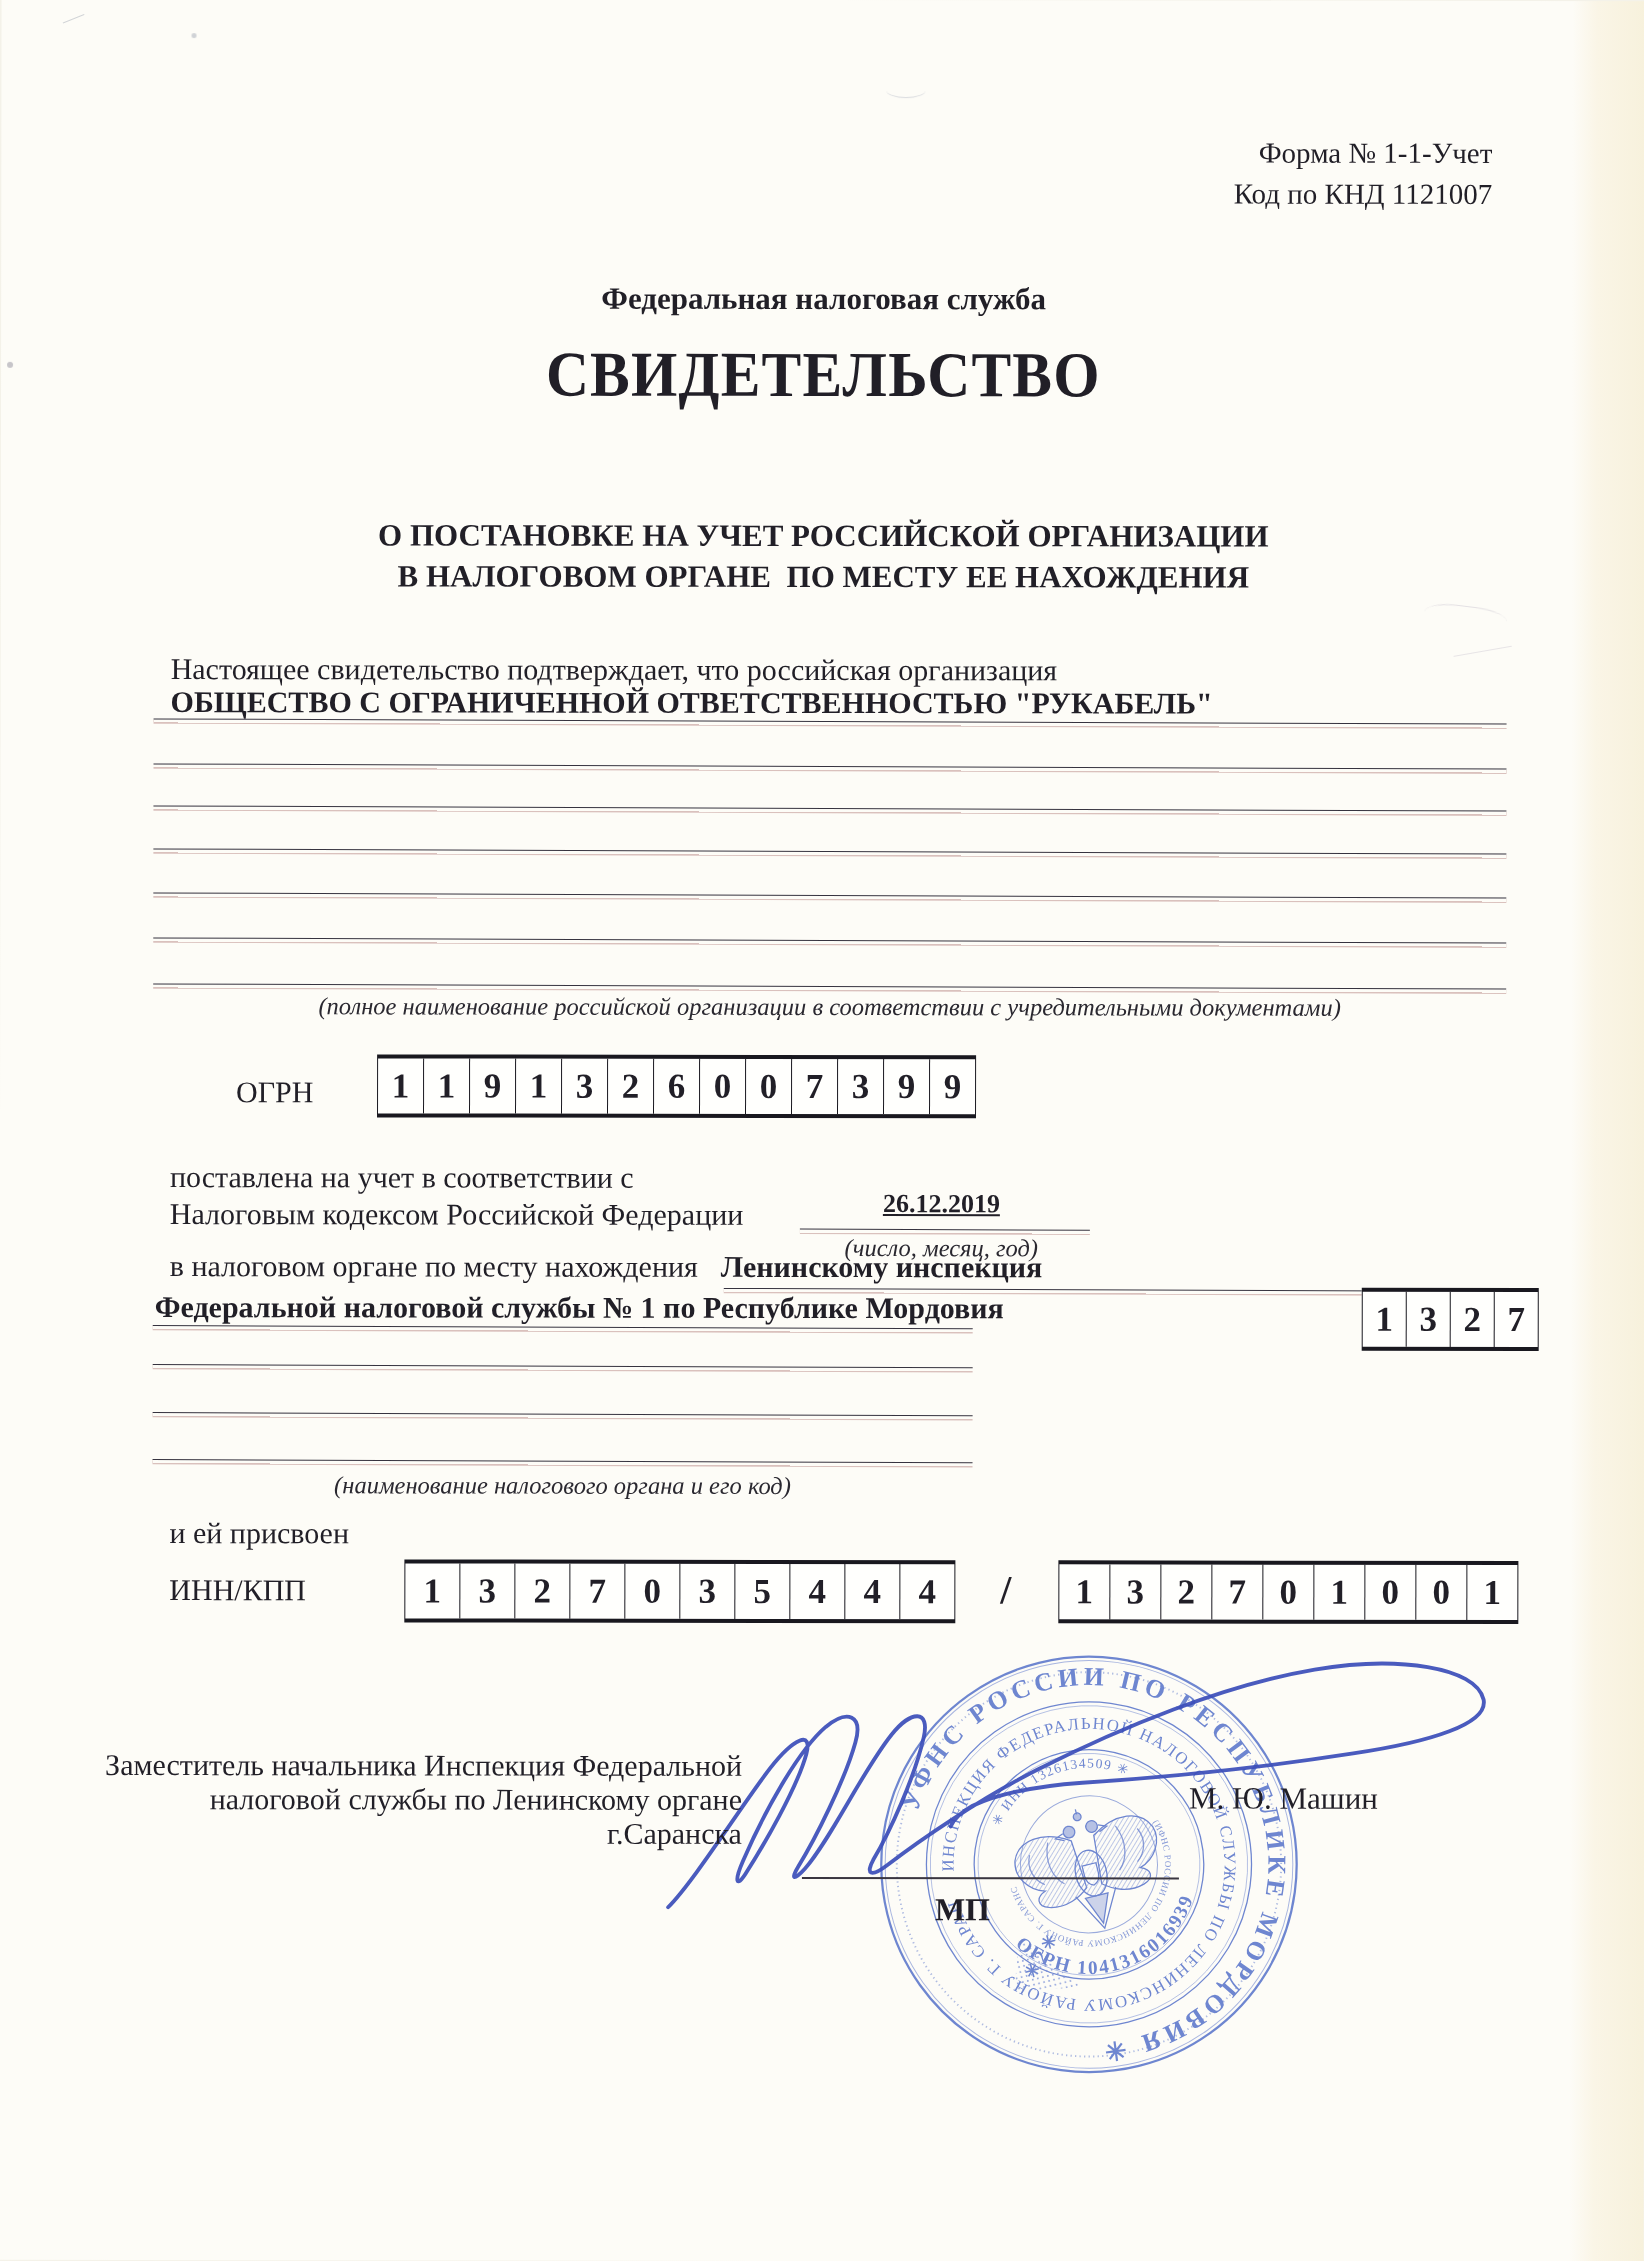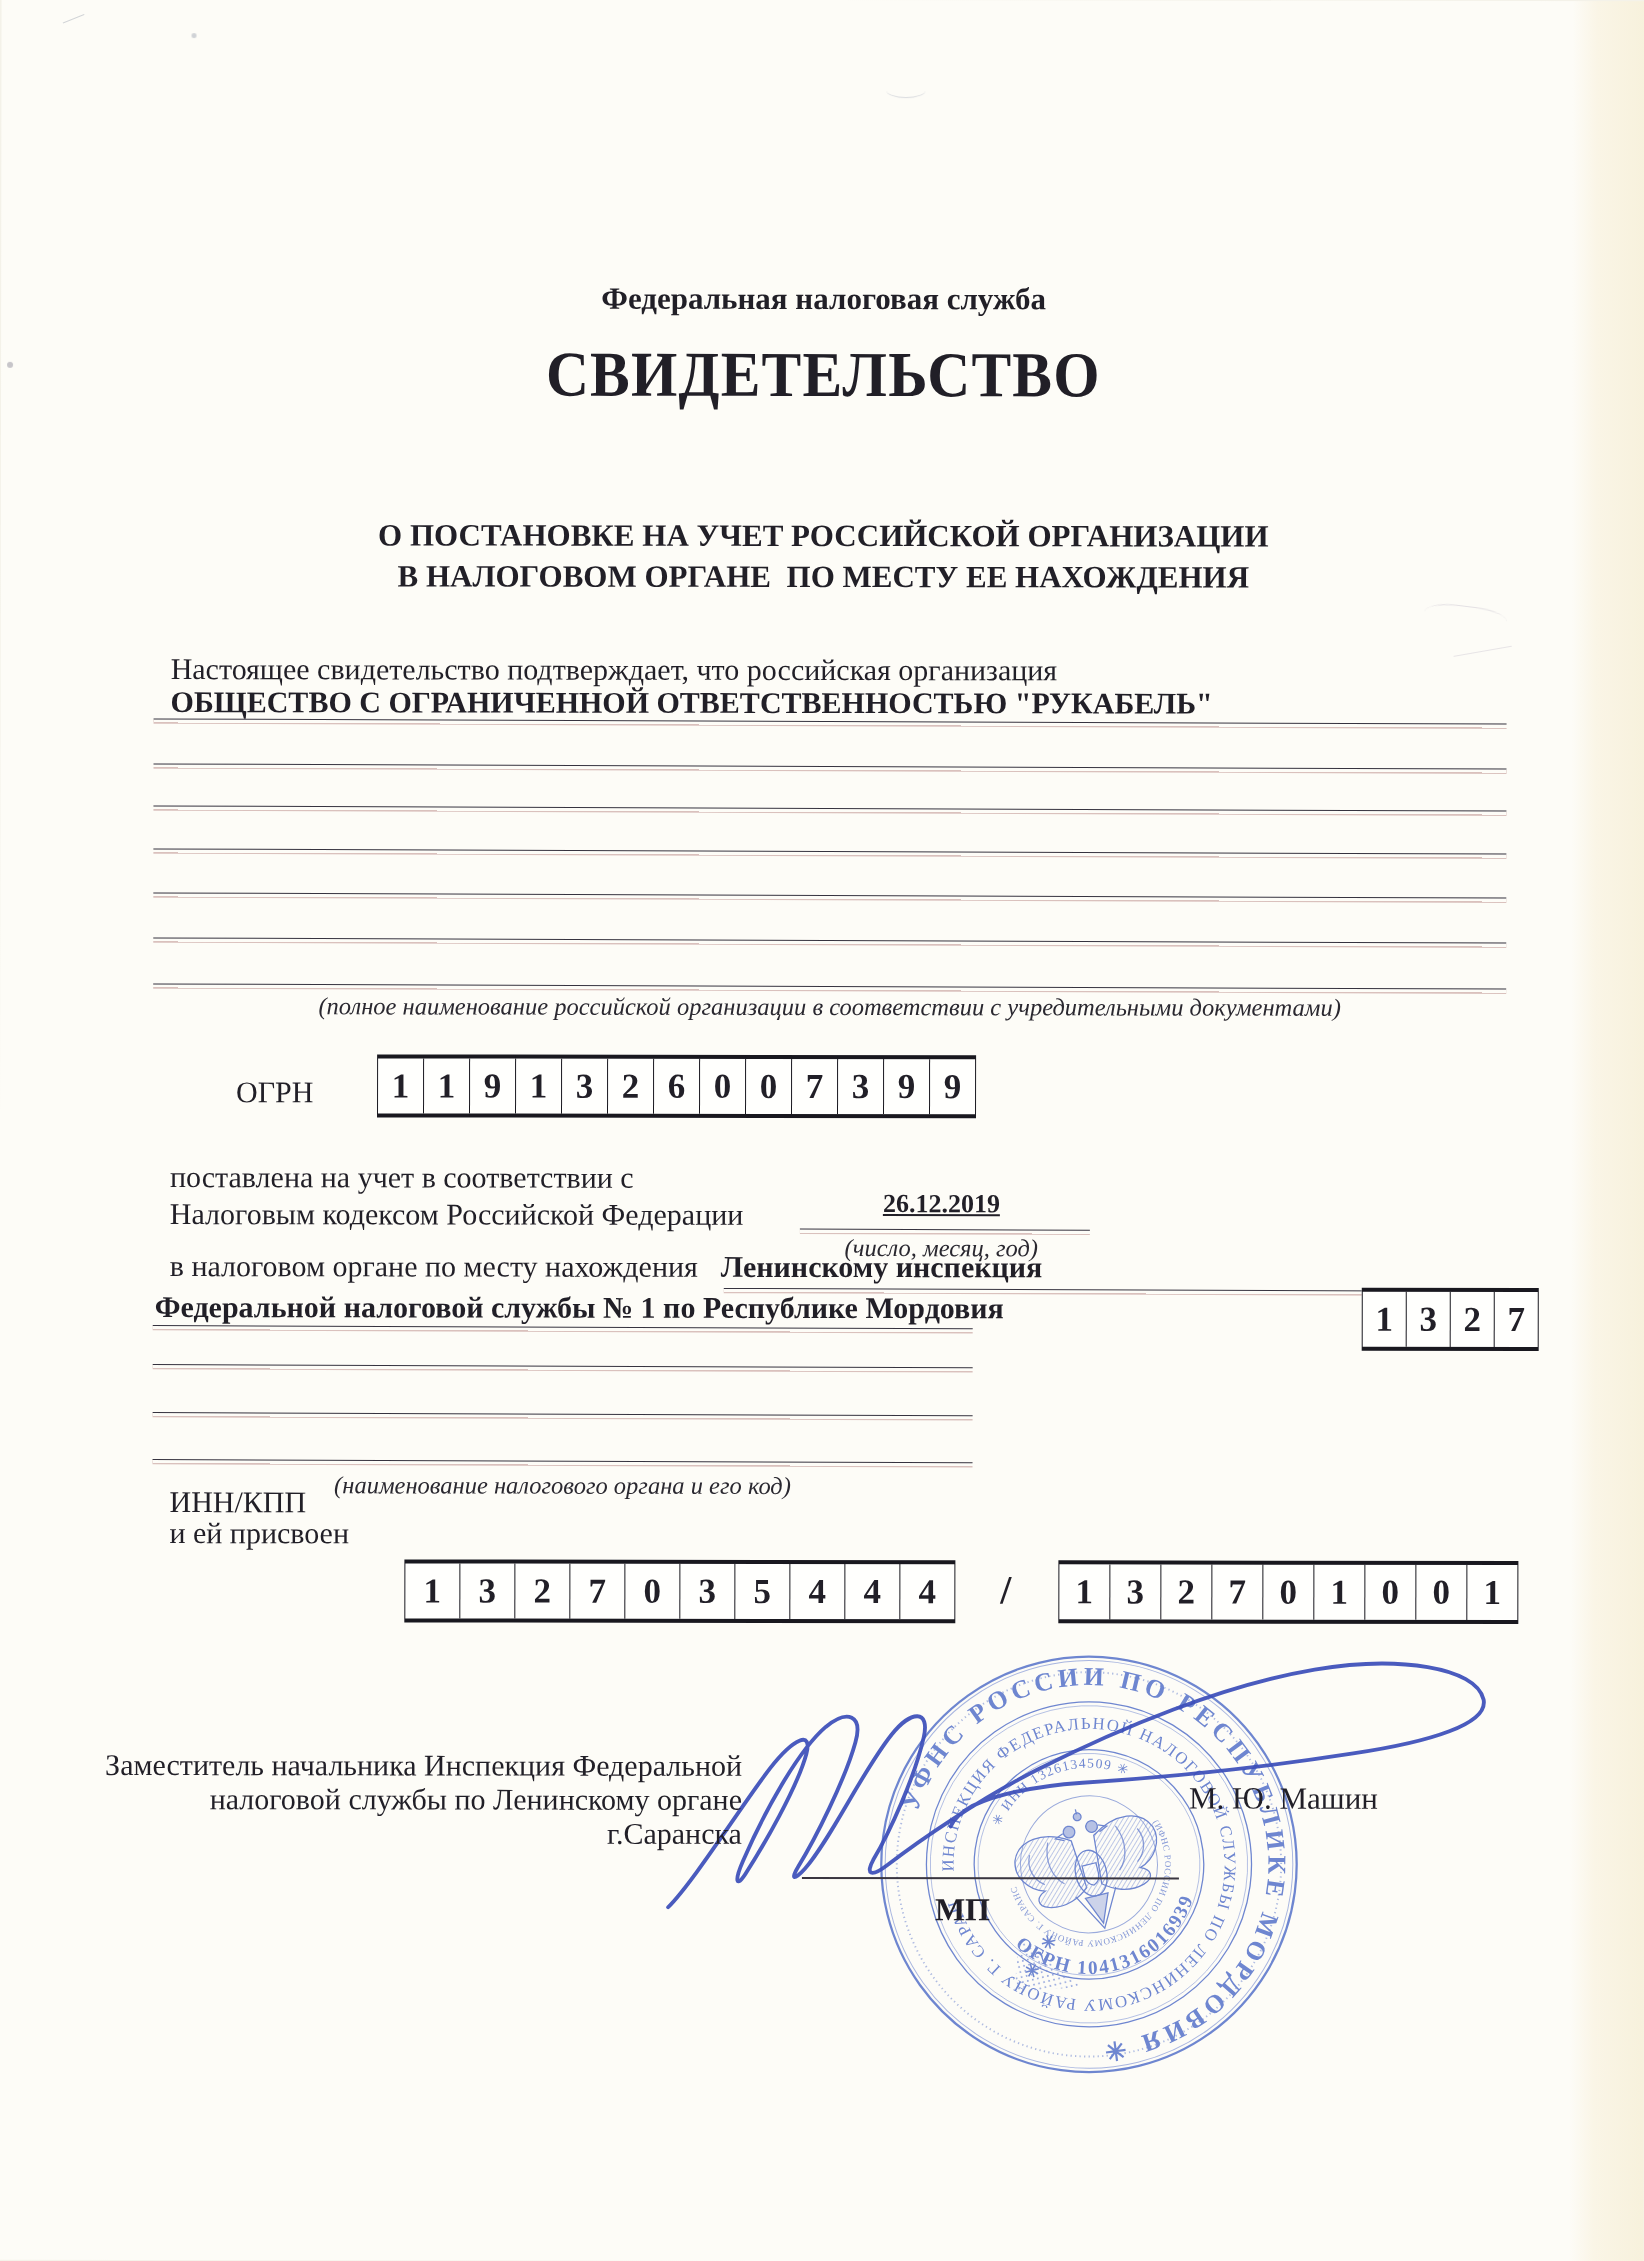--- a/index.html
+++ b/index.html
@@ -51,20 +51,24 @@
   .a3{top:83px; left:885px; width:39px; height:14px; border-bottom:1.9px solid #8d96aa; border-radius:50%; opacity:.32; filter:blur(0.3px);}
   .a4{top:605px; left:1423px; width:83px; height:26px; border-top:1.9px solid #b5aec0; border-radius:40%; transform:rotate(7deg); opacity:.35; filter:blur(0.6px);}
   .a5{top:633px; left:1451px; width:59px; height:17px; border-bottom:1.3px solid #b5aec0; transform:rotate(-10deg); opacity:.3; filter:blur(0.6px);}
   .a6{top:363px; left:6.4px; width:5.8px; height:5.8px; background:#9b99a5; border-radius:50%; opacity:.55; filter:blur(0.3px);}
 </style>
 </head>
 <body>
 
 <div id="sheet">
 
+  <div class="abs form-info">
+    <div>Форма № 1-1-Учет</div>
+    <div>Код по КНД 1121007</div>
+  </div>
 
   <div class="abs agency center">Федеральная налоговая служба</div>
   <div class="abs doc-title center">
     <span class="sq">СВИДЕТЕЛЬСТВО</span>
   </div>
   <div class="abs subtitle center">
     <div>О ПОСТАНОВКЕ НА УЧЕТ РОССИЙСКОЙ ОРГАНИЗАЦИИ</div>
     <div>В НАЛОГОВОМ ОРГАНЕ&nbsp; ПО МЕСТУ ЕЕ НАХОЖДЕНИЯ</div>
   </div>
 
@@ -116,21 +120,21 @@
     <span class="cell">2</span>
     <span class="cell">7</span>
   </div>
 
   <div class="abs uline" style="top:1366px; left:153px; width:820px;"></div>
   <div class="abs uline" style="top:1414px; left:153px; width:820px;"></div>
   <div class="abs uline" style="top:1461px; left:153px; width:820px;"></div>
   <div class="abs cap center" style="top:1472px; left:153px; width:820px;">(наименование налогового органа и его код)</div>
 
   <div class="abs fs46" style="top:1517px; left:170px;">и ей присвоен</div>
-  <div class="abs fs46" style="top:1486px; left:170px;">ИНН/КПП</div>
+  <div class="abs fs46" style="top:1574px; left:170px;">ИНН/КПП</div>
 
   <div class="abs digits inn" style="top:1560px; left:405px;">
     <span class="cell">1</span>
     <span class="cell">3</span>
     <span class="cell">2</span>
     <span class="cell">7</span>
     <span class="cell">0</span>
     <span class="cell">3</span>
     <span class="cell">5</span>
     <span class="cell">4</span>

